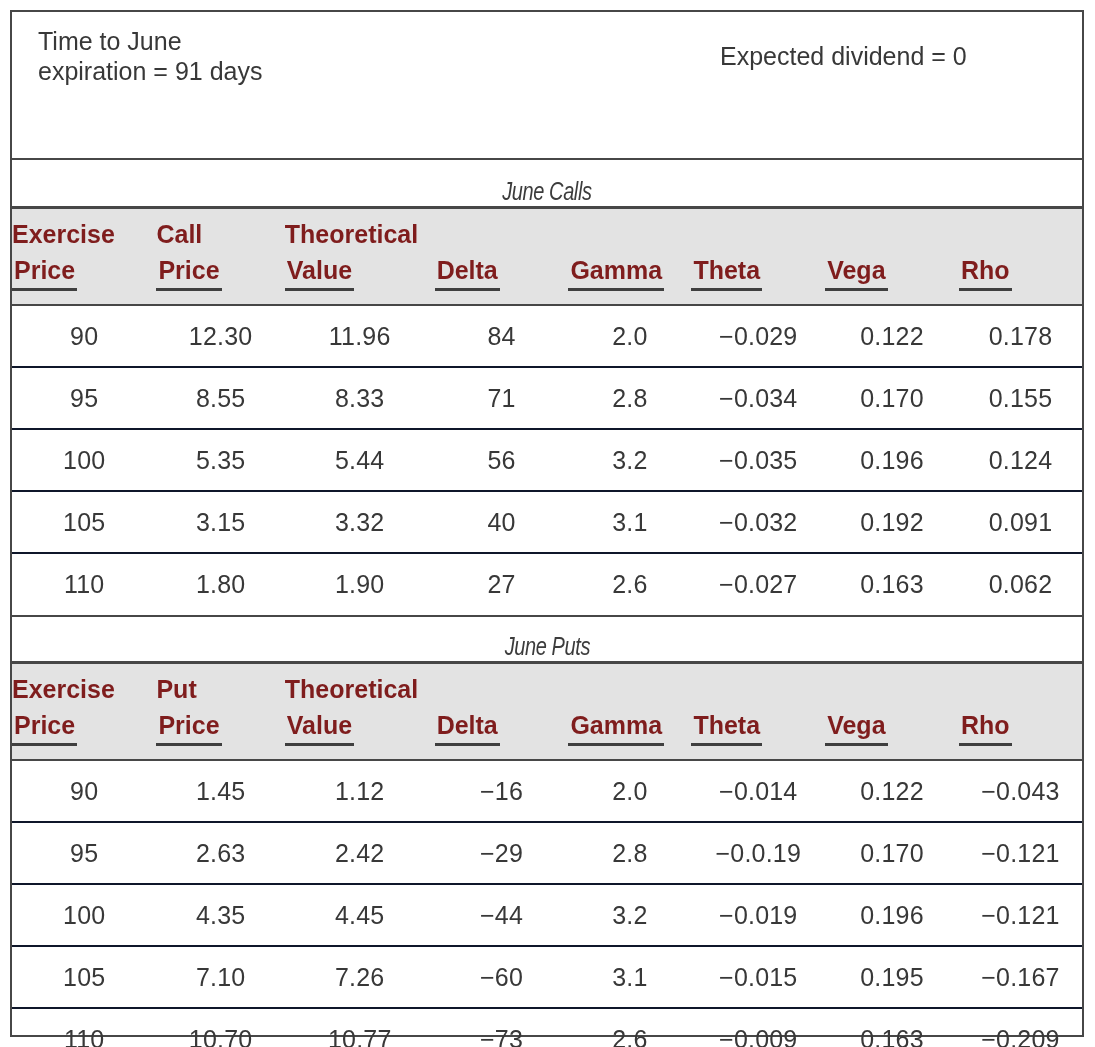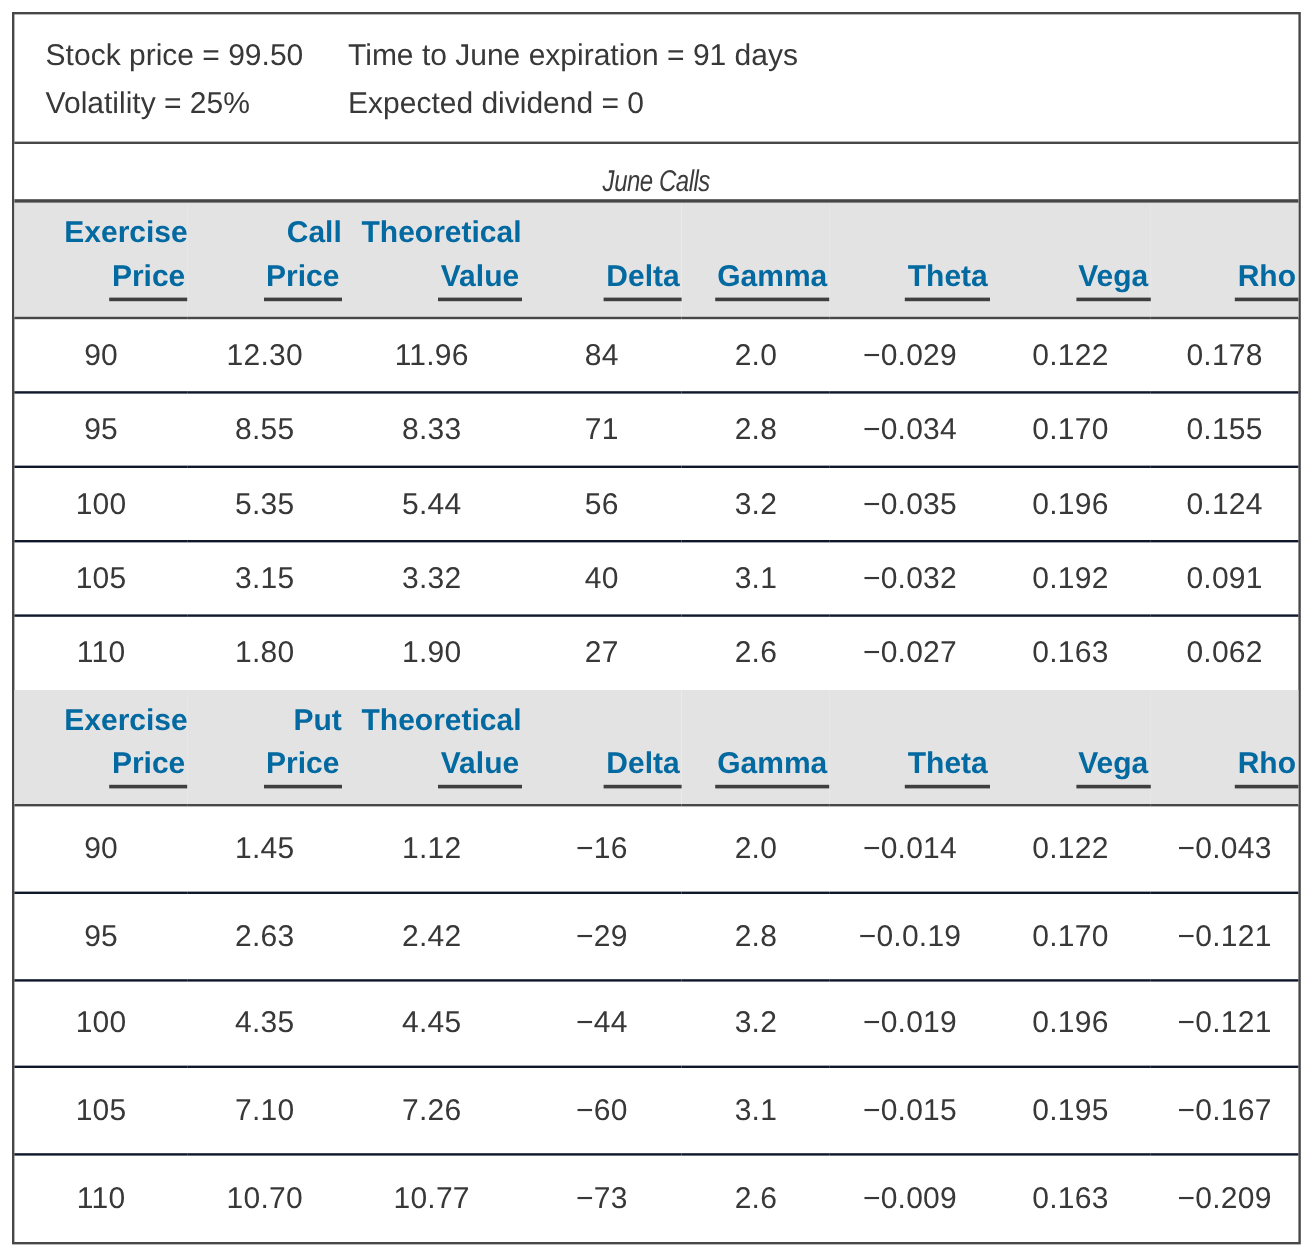--- a/index.html
+++ b/index.html
@@ -57,24 +57,24 @@
     table-layout: fixed;
     font-size: 25px;
   }
   table.greeks thead tr {
     background: #e3e3e3;
     height: 96px;
   }
   table.greeks thead tr { border-bottom: 2px solid #474747; }
   table.greeks th {
     font-weight: 700;
-    text-align: right;
+    text-align: left;
     vertical-align: bottom;
     padding-bottom: 13px;
-    color: #0369a1;
+    color: #7f1d1d;
   }
   .h-top { display: block; margin-bottom: 7px; }
   .h-bottom { display: block; }
   .u {
     display: inline-block;
     border-bottom: 3px solid #3f3f3f;
     padding: 0 2px 3px 2px;
   }
   table.greeks tbody tr {
     height: 62px;
@@ -91,24 +91,22 @@
   .tbl-wrap.grow { flex: 1 1 auto; display: flex; flex-direction: column; }
   .tbl-wrap.grow table { flex: 1 1 auto; }
 </style>
 </head>
 <body style="color: rgb(56, 56, 56);">
 
 <div class="page">
   <div class="frame">
 
     <div class="info">
-      <div>Stock price = 99.50</div>
       <div>Time to June expiration = 91 days</div>
       <div></div>
-      <div>Volatility = 25%</div>
       <div>Expected dividend = 0</div>
     </div>
 
     <div class="band calls">
       <span class="band-label">June Calls</span>
     </div>
 
     <div class="tbl-wrap">
       <table class="greeks">
         <colgroup>
@@ -200,20 +198,23 @@
               <td>27</td>
               <td>2.6</td>
               <td>−0.027</td>
               <td>0.163</td>
               <td>0.062</td>
             </tr>
           </tbody>
       </table>
     </div>
 
+    <div class="band puts">
+      <span class="band-label">June Puts</span>
+    </div>
 
     <div class="tbl-wrap grow">
       <table class="greeks">
         <colgroup>
           <col style="width:13.5%">
             <col style="width:12%">
             <col style="width:14%">
           <col style="width:12.5%">
             <col style="width:11.5%">
             <col style="width:12.5%">

